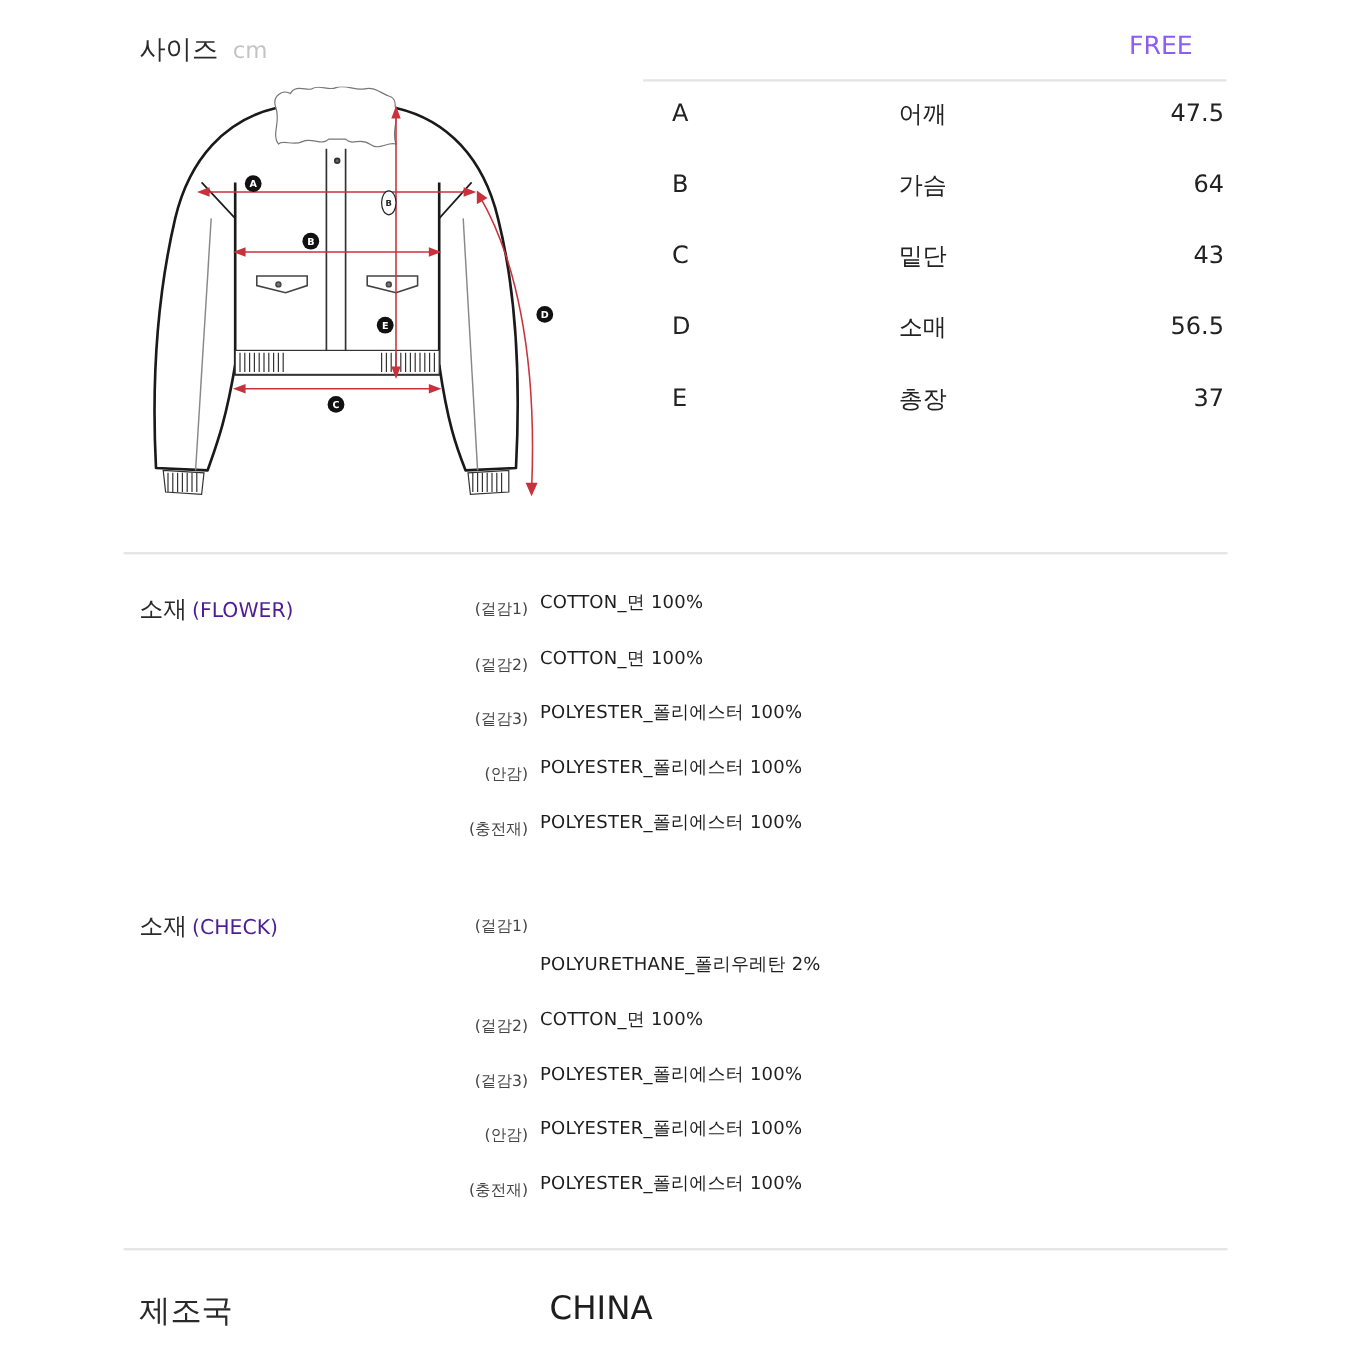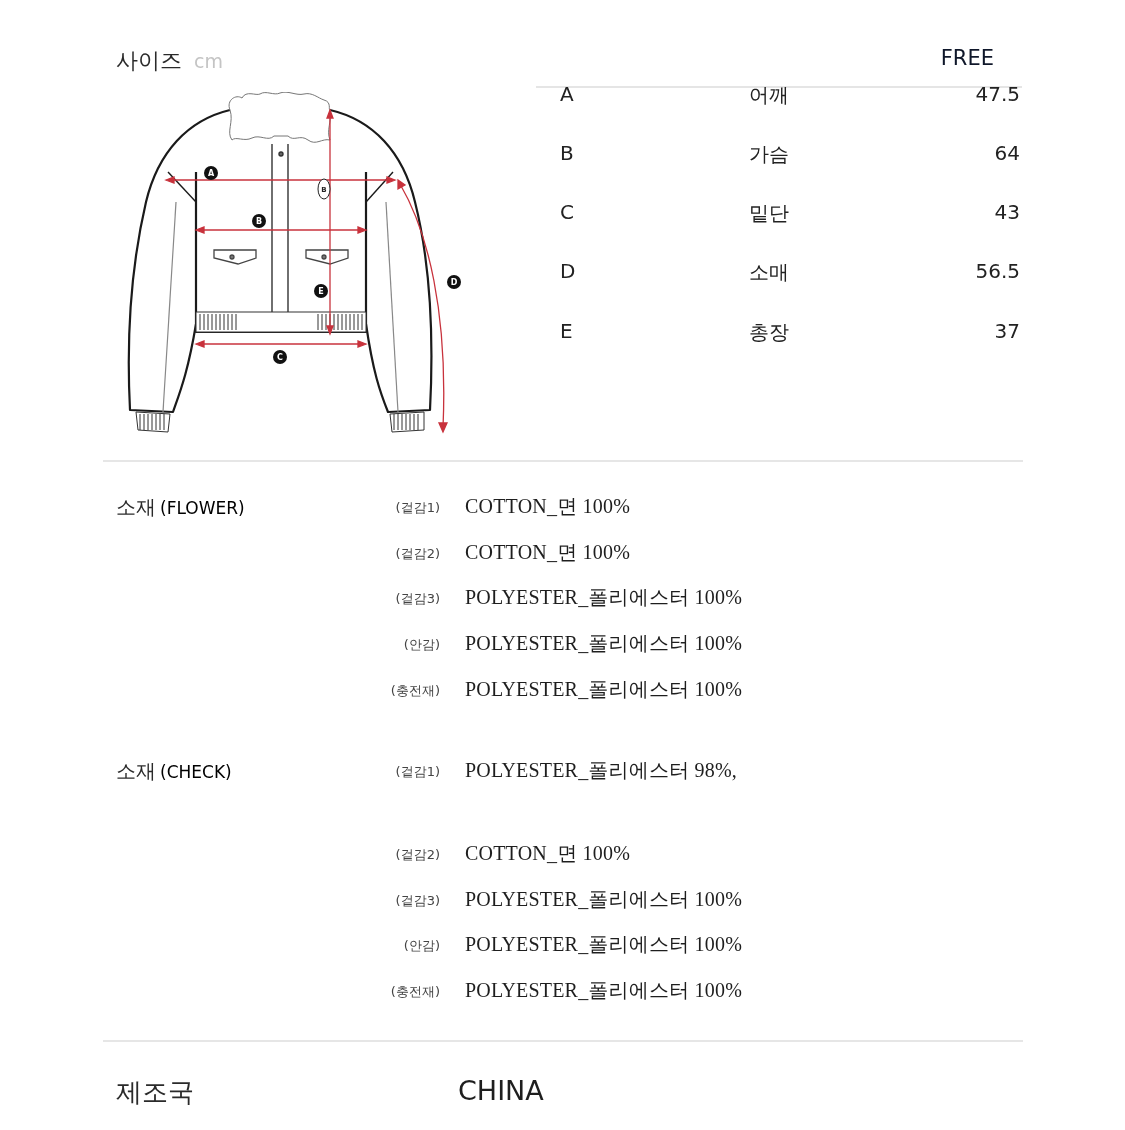--- a/index.html
+++ b/index.html
@@ -1,36 +1,36 @@
 <!DOCTYPE html>
 <html><head>
   <meta charset="utf-8">
   <style>
     html, body { margin: 0; padding: 0; background: #ffffff; }
     body {
       width: 1125px; height: 1130px; position: relative; overflow: hidden;
       font-family: "DejaVu Sans", "Liberation Sans", sans-serif;
       color: #1e1e1e;
     }
-    .abs { position: absolute; margin-top: 20px; }
+    .abs { position: absolute; }
     .size-title { left: 116px; top: 26px; font-size: 22px; color: #2a2a2a; }
     .size-unit { font-size: 19px; color: #c4c4c4; margin-left: 12px; }
     .diagram { left: 118px; top: 72px; width: 350px; height: 345px; }
     .table-head { left: 536px; top: 26px; width: 486px; height: 40px; border-bottom: 2px solid #e5e5e5; }
-    .free { position: absolute; right: 28px; top: 0; font-size: 21px; color: #0f172a; }
+    .free { position: absolute; right: 28px; top: 0; font-size: 21px; color: #8b5cf6; }
     .size-row { position: absolute; left: 536px; width: 486px; height: 40px; font-size: 20px; color: #222; }
     .size-row .code { position: absolute; left: 24px; }
     .size-row .name { position: absolute; left: 213px; }
     .size-row .val { position: absolute; left: 378px; width: 106px; text-align: right; }
     .divider { position: absolute; left: 103px; width: 920px; height: 2px; background: #e6e6e6; }
     .mat-title { position: absolute; left: 116px; font-size: 20px; color: #2a2a2a; }
-    .mat-title .sub { font-size: 17px; color: #000000; margin-left: 4px; }
+    .mat-title .sub { font-size: 17px; color: #4c1d95; margin-left: 4px; }
     .mat-row { position: absolute; left: 300px; width: 720px; height: 30px; }
     .mat-row .part { position: absolute; right: 580px; top: 6px; font-size: 13px; color: #444; white-space: nowrap; }
-    .mat-row .comp { position: absolute; left: 165px; top: 0; font-size: 20px; color: #1e1e1e; white-space: nowrap; letter-spacing: 0.2px; font-family: Liberation Serif, serif; }
+    .mat-row .comp { position: absolute; left: 150px; top: 0; font-size: 15px; color: #1e1e1e; white-space: nowrap; letter-spacing: 0.2px; }
     .origin-label { position: absolute; left: 116px; top: 1075px; font-size: 26px; color: #2a2a2a; }
     .origin-val { position: absolute; left: 458px; top: 1075px; font-size: 27px; color: #1e1e1e; }
   </style>
 </head>
 <body>
 
 <div class="abs size-title">
   <span>사이즈</span><span class="size-unit">cm</span>
 </div>
 
@@ -166,21 +166,21 @@
 <div class="mat-row" style="top:676px">
   <span class="part">(충전재)</span>
   <span class="comp">POLYESTER_폴리에스터 100%</span>
 </div>
 
 <div class="mat-title" style="top:758px">
   <span>소재</span><span class="sub">(CHECK)</span>
 </div>
 <div class="mat-row" style="top:757px; height:70px">
   <span class="part">(겉감1)</span>
-  <span class="comp">POLYESTER_폴리에스터 98%,</span>
+  <span class="comp" style="top:37px">POLYURETHANE_폴리우레탄 2%</span>
 </div>
 <div class="mat-row" style="top:840px">
   <span class="part">(겉감2)</span>
   <span class="comp">COTTON_면 100%</span>
 </div>
 <div class="mat-row" style="top:886px">
   <span class="part">(겉감3)</span>
   <span class="comp">POLYESTER_폴리에스터 100%</span>
 </div>
 <div class="mat-row" style="top:931px">

